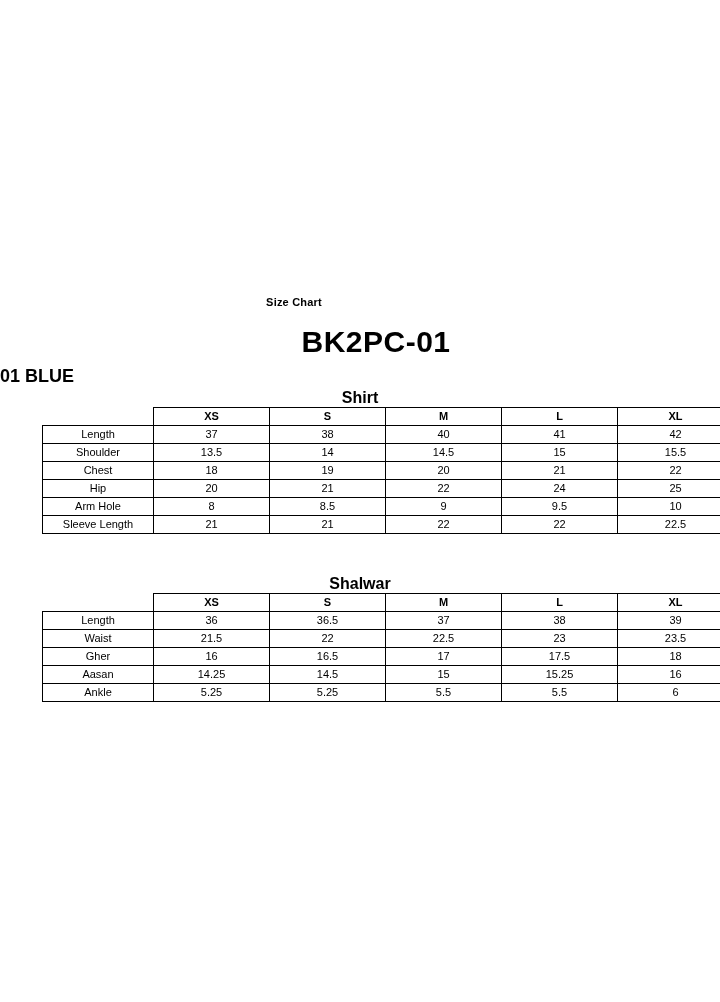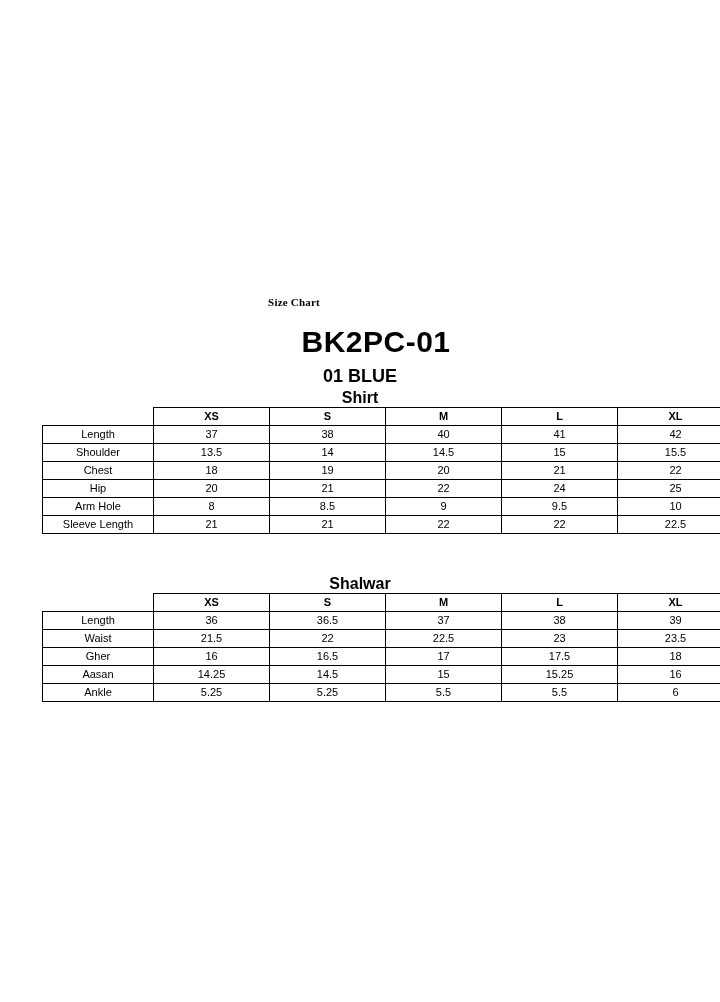--- a/index.html
+++ b/index.html
@@ -25,40 +25,38 @@
 
   .kicker {
     position: absolute;
     left: 0;
     top: 296px;
     width: 588px;
     text-align: center;
     font-size: 11px;
     font-weight: bold;
     letter-spacing: 0.2px;
-    font-family: Liberation Serif, serif;
   }
 
   .doc-title {
     position: absolute;
     left: 16px;
     top: 325px;
     width: 720px;
     text-align: center;
     font-size: 30px;
     font-weight: bold;
     letter-spacing: 0.5px;
   }
 
   .colorway {
     position: absolute;
     left: 0;
     top: 366px;
     width: 720px;
-    text-align: center;
     font-size: 18px;
     font-weight: bold;
   }
 
   .section-heading {
     text-align: center;
     font-size: 16px;
     font-weight: bold;
     margin: 0 0 2px 0;
     line-height: 14px;

